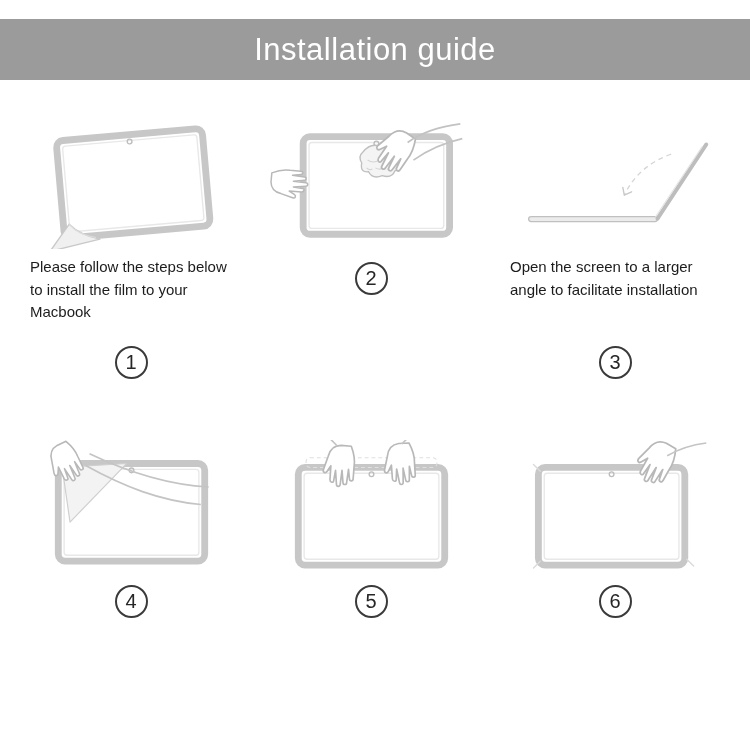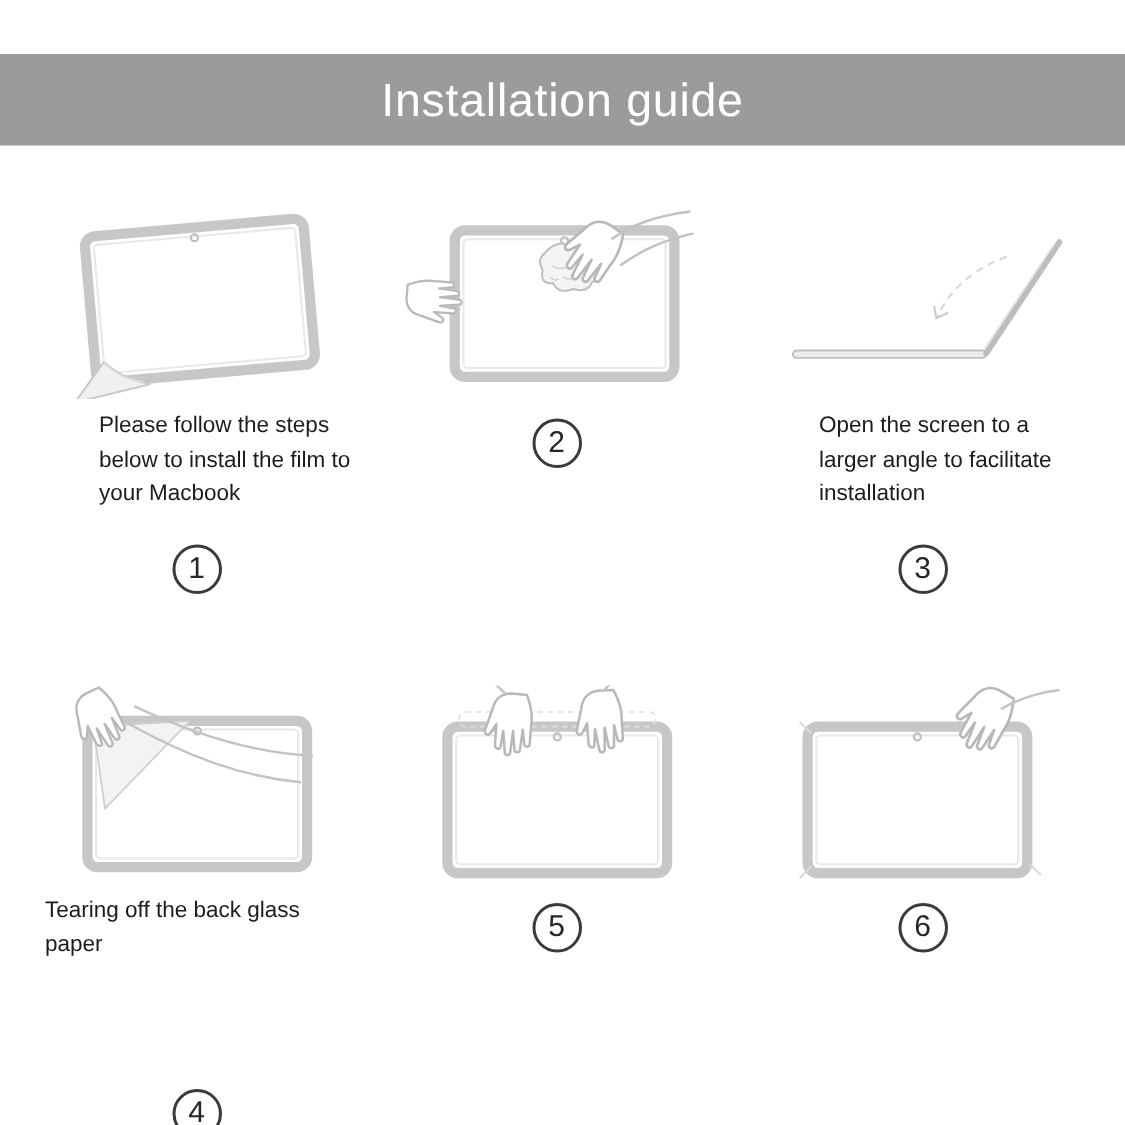--- a/index.html
+++ b/index.html
@@ -1,28 +1,28 @@
 <!DOCTYPE html>
 <html><head>
 <meta charset="utf-8">
 <style>
   * { box-sizing: border-box; margin: 0; padding: 0; }
   html, body { width: 750px; background: #ffffff; font-family: "Liberation Sans", sans-serif; }
   .page { width: 750px; height: 750px; overflow: hidden; background: #ffffff; }
 
-  .header { margin-top: 36px; height: 61px; display: flex; align-items: center; justify-content: center; background: #9b9b9b; }
+  .header { margin-top: 19px; height: 61px; display: flex; align-items: center; justify-content: center; background: #9b9b9b; }
   .header-title { font-size: 31px; font-weight: 400; color: #ffffff; letter-spacing: 0.5px; }
 
   .grid { display: grid; grid-template-columns: 238px 242px 246px; padding: 34px 10px 0 12px; }
   .row2 { margin-top: 24px; }
   .step { display: flex; flex-direction: column; padding: 0 10px; }
   .illus { height: 138px; display: flex; align-items: center; justify-content: center; }
   .illus svg { width: 205px; height: 132px; display: block; }
   .caption { font-size: 15px; line-height: 1.5; color: #1c1c1c; padding: 4px 2px 0 8px; }
-  .row1 .caption { min-height: 84px; margin-left: 36px; }
+  .row1 .caption { min-height: 84px; }
   .row2 .caption { min-height: 124px; }
   .stepnum { width: 33px; height: 33px; border: 2px solid #3a3a3a; border-radius: 50%;
              display: flex; align-items: center; justify-content: center;
              font-size: 20px; color: #262626; margin: 10px auto 0; flex: 0 0 auto; }
   .defs-holder { position: absolute; width: 0; height: 0; overflow: hidden; }
 </style>
 </head>
 <body>
 
 <svg class="defs-holder" aria-hidden="true">
@@ -92,21 +92,20 @@
 
     <div class="step">
       <div class="illus">
         <svg viewBox="0 0 210 135">
           <use href="#screen-shape" transform="translate(30,24)"></use>
           <path d="M34,28 L100,24 L42,84 Z" fill="#f3f3f3" stroke="#cfcfcf" stroke-width="1.2" stroke-linejoin="round"></path>
           <use href="#hand-shape" transform="translate(20,0) rotate(150 17 23) scale(0.9)"></use>
           <path d="M58,26 C98,48 134,62 176,66 M62,14 C104,34 144,46 184,48" fill="none" stroke="#c4c4c4" stroke-width="1.7"></path>
         </svg>
       </div>
-      <div class="caption">Tearing off the back glass paper</div>
       <div class="stepnum">4</div>
     </div>
 
     <div class="step">
       <div class="illus">
         <svg viewBox="0 0 210 135">
           <use href="#screen-shape" transform="translate(30,28)"></use>
           <rect x="38" y="18" width="134" height="10" rx="4" fill="none" stroke="#e0e0e0" stroke-width="1.1" stroke-dasharray="4 3"></rect>
           <use href="#hand-shape" transform="translate(56,4) rotate(180 17 23) scale(0.95)"></use>
           <use href="#hand-shape" transform="translate(118,2) rotate(172 17 23) scale(0.95)"></use>

